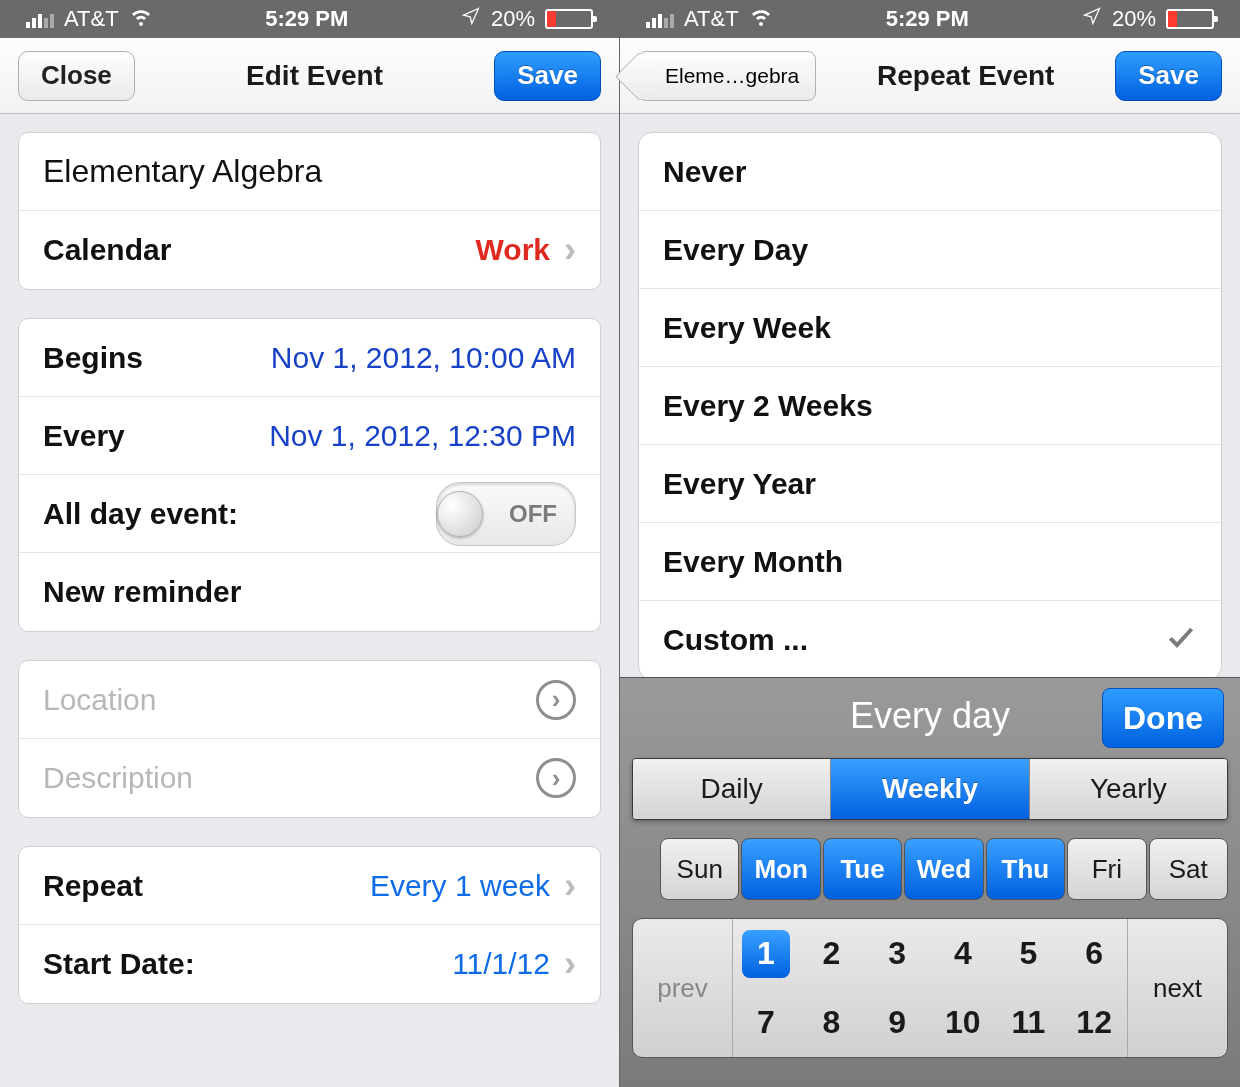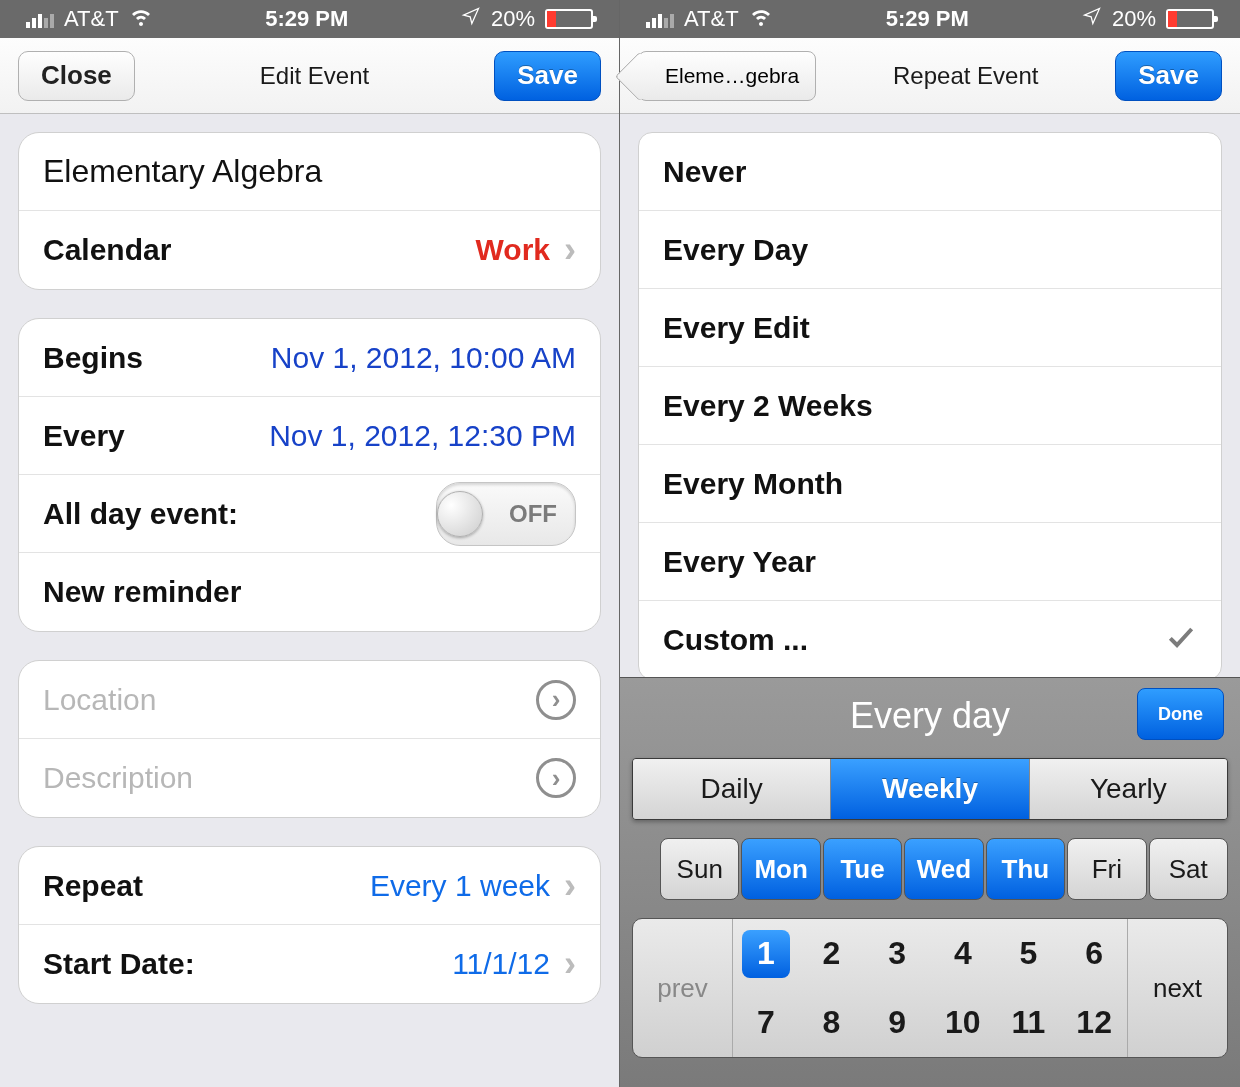--- a/index.html
+++ b/index.html
@@ -56,22 +56,22 @@
   height: 76px;
   background: linear-gradient(#fdfdfd, #f2f2f2);
   border-bottom: 1px solid #bfbfbf;
   display: flex;
   align-items: center;
   justify-content: space-between;
   padding: 0 18px;
   position: relative;
 }
 .nav-title {
-  font-size: 24px;
-  font-weight: 400;
+  font-size: 28px;
+  font-weight: 700;
   color: #1a1a1a;
   white-space: nowrap;
 }
 .btn {
   height: 50px;
   padding: 0 22px;
   border-radius: 10px;
   font-size: 26px;
   font-weight: 600;
   display: flex;
@@ -110,21 +110,21 @@
   border-bottom: 1px solid #b0b0b0;
   transform: rotate(45deg);
   border-radius: 4px;
 }
 
 
 .content { flex: 1; overflow: hidden; padding: 18px 18px 0 18px; }
 .group {
   background: #fff;
   border: 1px solid #d0d0d0;
-  border-radius: 21px;
+  border-radius: 10px;
   margin-bottom: 28px;
   overflow: hidden;
 }
 .row {
   min-height: 78px;
   padding: 0 24px;
   display: flex;
   align-items: center;
   border-bottom: 1px solid #e3e3e3;
   font-size: 30px;
@@ -198,23 +198,23 @@
   align-items: center;
   justify-content: center;
   position: relative;
   height: 56px;
 }
 .picker-title {
   font-size: 36px; color: #fff; font-weight: 400;
 }
 .done-btn {
   position: absolute; right: 4px; top: 0;
-  height: 52px; padding: 0 20px; border-radius: 8px;
+  height: 60px; padding: 0 20px; border-radius: 8px;
   background: linear-gradient(#2f9dff,#0061e0); color: #fff;
-  font-size: 18px; font-weight: 700;
+  font-size: 32px; font-weight: 700;
   border: 1px solid #0050c0;
   display: flex; align-items: center;
   cursor: pointer;
 }
 .seg {
   display: flex; margin-top: 14px;
   border-radius: 4px; overflow: hidden;
   border: 1px solid #3a3a3a;
   box-shadow: 0 2px 4px rgba(0,0,0,0.3);
 }
@@ -414,30 +414,30 @@
 
   <div class="content">
     <div class="list-full" id="repeat-options">
         <div class="row">
           <span>Never</span>
         </div>
         <div class="row">
           <span>Every Day</span>
         </div>
         <div class="row">
-          <span>Every Edit</span>
+          <span>Every Week</span>
         </div>
         <div class="row">
           <span>Every 2 Weeks</span>
         </div>
         <div class="row">
+          <span>Every Year</span>
+        </div>
+        <div class="row">
           <span>Every Month</span>
-        </div>
-        <div class="row">
-          <span>Every Year</span>
         </div>
         <div class="row">
           <span>Custom ...</span>
           <span class="check"><svg viewBox="0 0 24 24">
               <path fill="none" stroke="#7c7c7c" stroke-width="3" d="M4 13l5 5L20 6"></path>
             </svg></span>
         </div>
       </div>
   </div>
 

